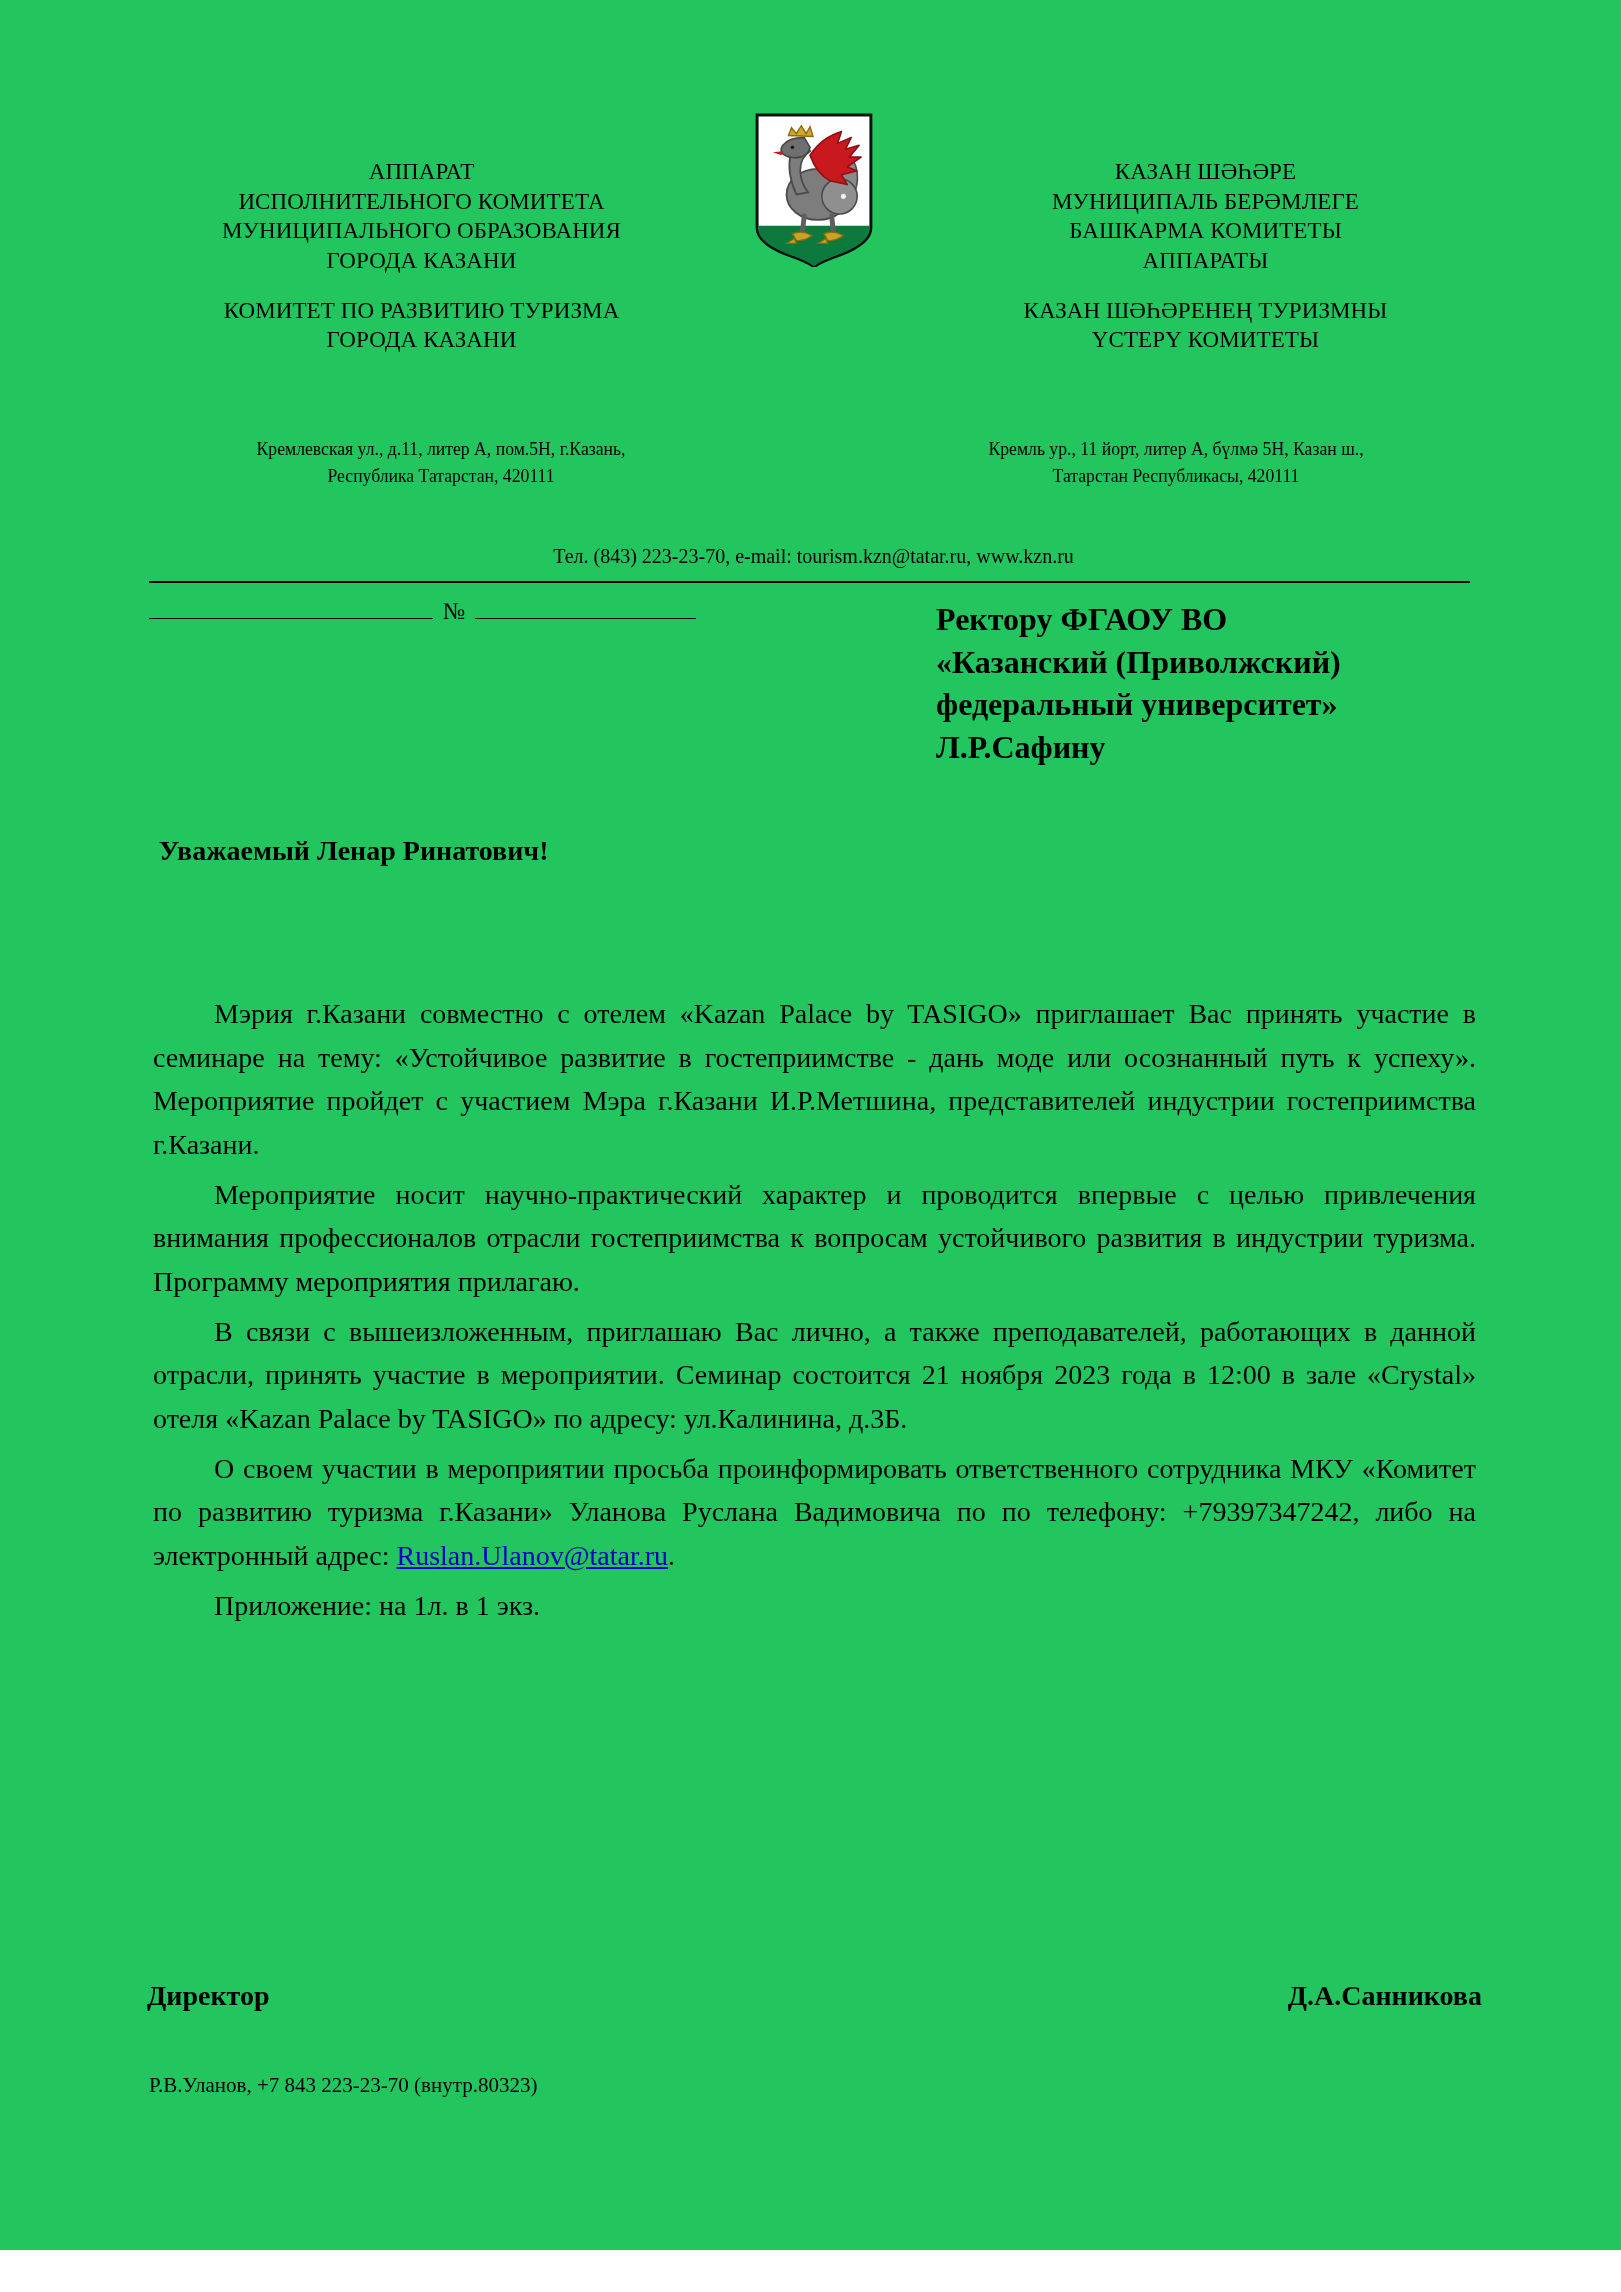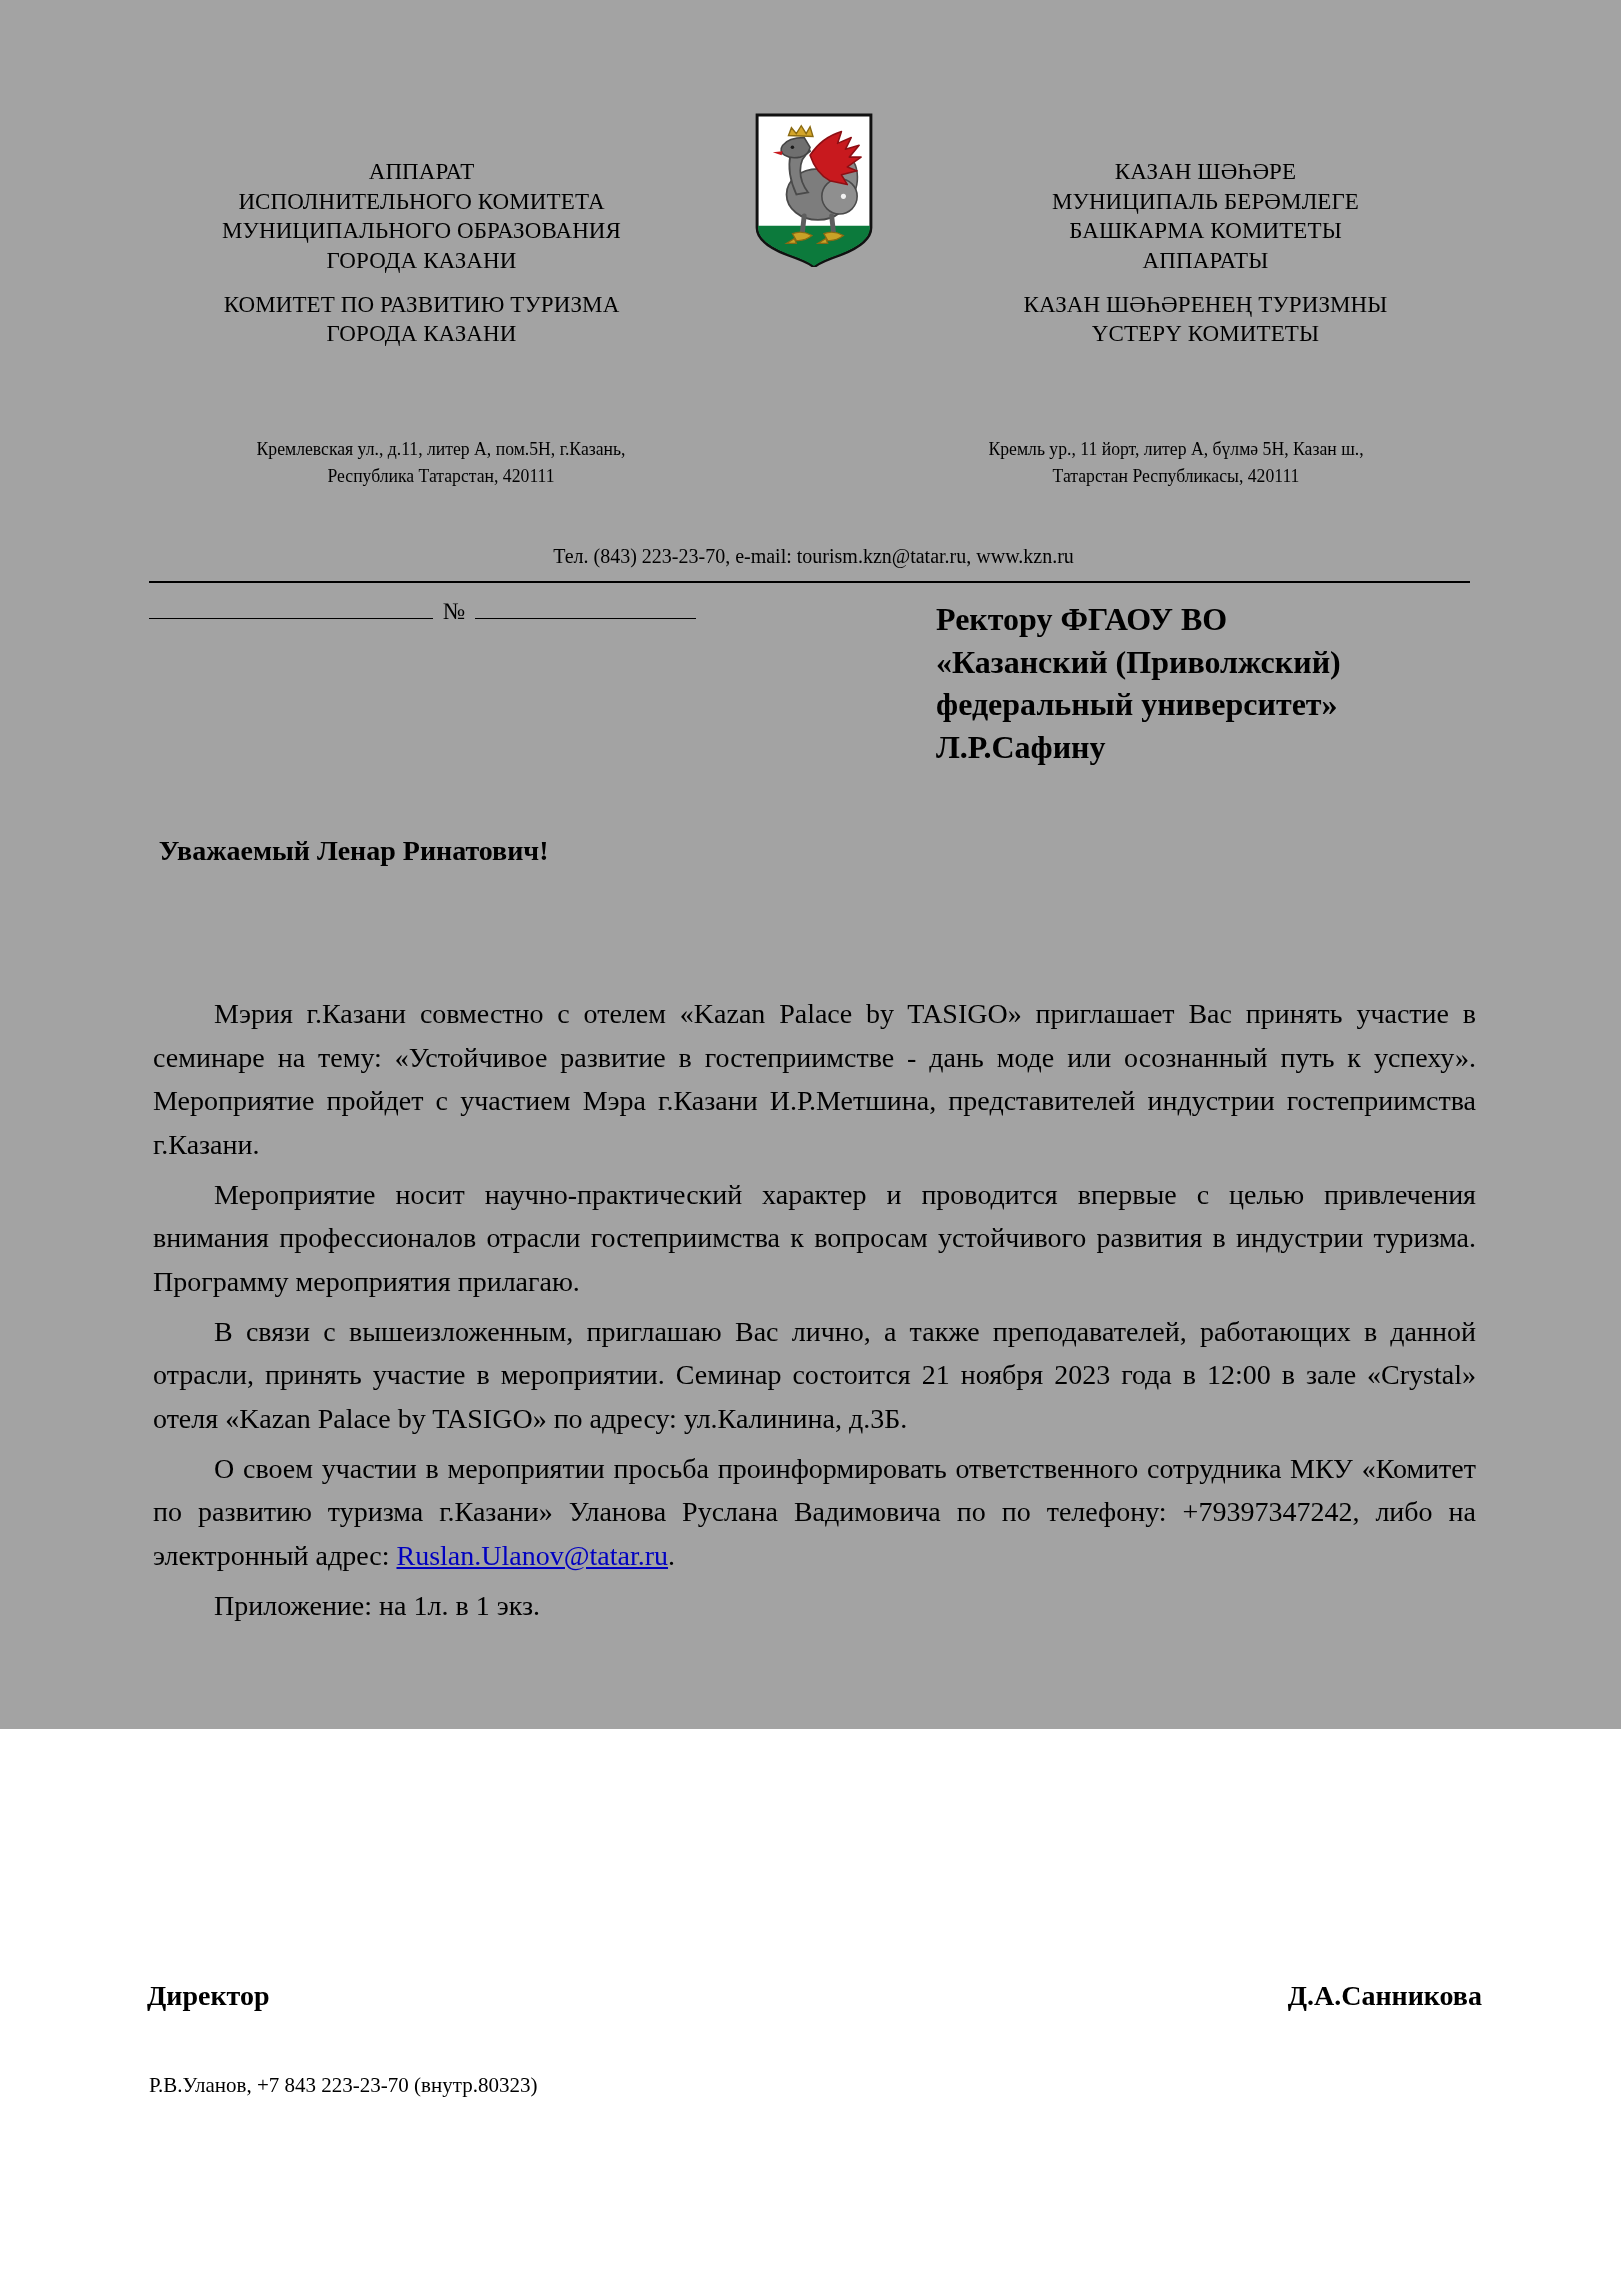--- a/index.html
+++ b/index.html
@@ -12,22 +12,22 @@
     height: 2293px;
     font-family: "Liberation Serif", "DejaVu Serif", serif;
     color: #000000;
     position: relative;
     overflow: hidden;
   }
   .page {
     position: absolute;
     left: 0; top: 0;
     width: 1621px;
-    height: 1729px;
-    background: #a3a3a3;
+    height: 2250px;
+    background: #22c55e;
   }
 
   
   .letterhead {
     position: absolute;
     left: 147px;
     top: 157px;
     width: 1333px;
     display: flex;
     flex-direction: row;
@@ -38,21 +38,21 @@
     width: 549px;
     text-align: center;
   }
   .lh-org {
     font-size: 23px;
     line-height: 1.29;
     letter-spacing: 0.1px;
     white-space: pre-line;
   }
   .lh-org.second {
-    margin-top: 14px;
+    margin-top: 20px;
   }
   .emblem-wrap {
     width: 147px;
     display: flex;
     justify-content: center;
     margin-top: -45px;
   }
   .emblem {
     width: 122px;
     height: 155px;

